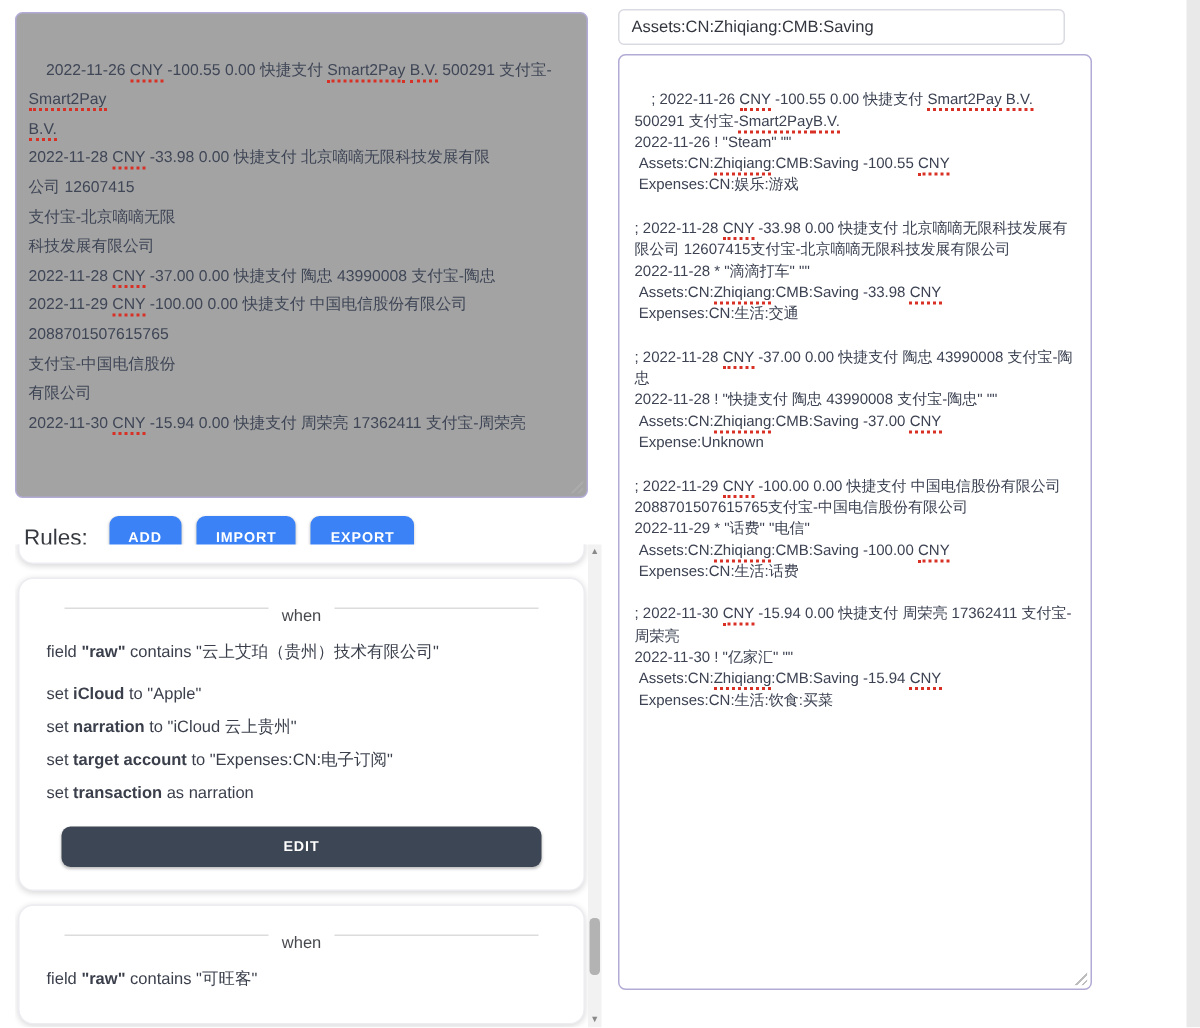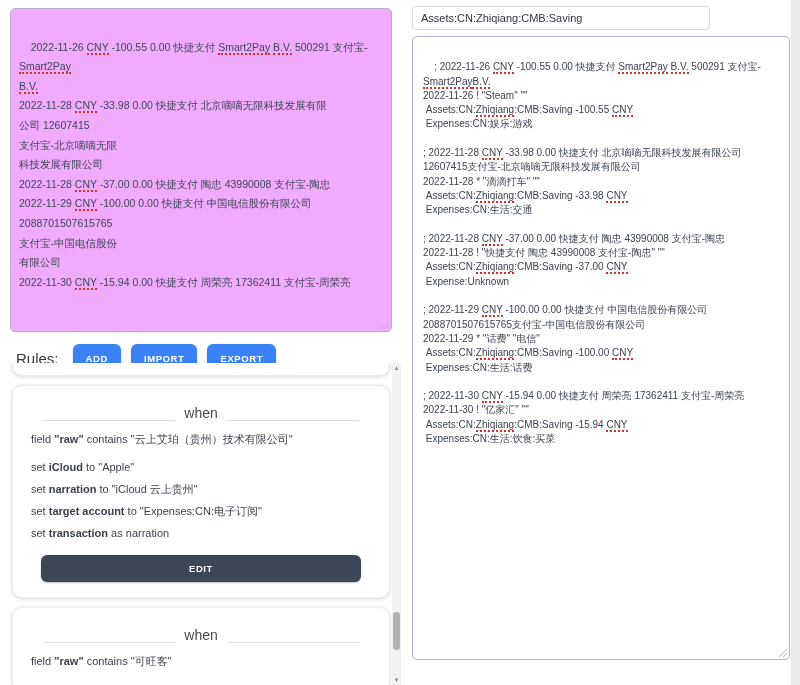--- a/index.html
+++ b/index.html
@@ -5,21 +5,21 @@
   * { box-sizing: border-box; margin: 0; padding: 0; }
   html,body { width: 800px; height: 685px; background: #ffffff; overflow: hidden;
     font-family: "Liberation Sans", "DejaVu Sans", sans-serif; }
   .page { position: relative; width: 800px; height: 685px; }
 
   
   .page-gutter { position: absolute; left: 791px; top: 0; width: 9px; height: 685px; background: #e9e9e9; }
 
   
   .raw-box { position: absolute; left: 10px; top: 8px; width: 382px; height: 324px;
-    border: 1px solid #b2abd6; border-radius: 5px; background: #f0abfc;
+    border: 1px solid #b2abd6; border-radius: 5px; background: #a3a3a3;
     padding: 9px 8px; font-size: 10.5px; line-height: 19.6px; color: #3f4656;
     white-space: pre-wrap; overflow-wrap: anywhere; overflow: hidden; }
   .sp { border-bottom: 2px dotted #d93025; }
 
   .resize-handle { position: absolute; right: 2px; bottom: 2px; width: 10px; height: 10px;
     background: repeating-linear-gradient(135deg, transparent 0 2px, #adadad 2px 3px);
     clip-path: polygon(100% 0, 100% 100%, 0 100%); opacity: .8; }
 
   
   .rules-row { position: absolute; left: 16px; top: 344px; height: 28px; display: flex; align-items: center; gap: 10px; }
@@ -27,21 +27,21 @@
   .btn { background: #3b82f6; color: #fff; border: none; border-radius: 6px;
     font-family: inherit; font-size: 9.5px; font-weight: bold; letter-spacing: .6px;
     padding: 9px 13px; cursor: pointer; box-shadow: 0 1px 2px rgba(0,0,0,.25); }
 
   
   .rules-viewport { position: absolute; left: 10px; top: 363px; width: 382px; height: 322px; overflow: hidden; }
   .card { background: #fff; border: 1px solid #ececf1; border-radius: 10px;
     box-shadow: 0 1px 4px rgba(0,0,0,.16); margin: 0 2px; }
   .card-stub { height: 34px; margin-top: -21px; }
   .rule-card { margin-top: 9px; padding: 17px 18px 9px 18px; }
-  .divider { display: flex; align-items: flex-end; margin: 2px 12px 10px 12px; color: #47494e; font-size: 14px; }
+  .divider { display: flex; align-items: flex-start; margin: 2px 12px 10px 12px; color: #47494e; font-size: 11px; }
   .divider::before, .divider::after { content: ""; flex: 1; border-top: 1px solid #dcdcdc; }
   .divider::before { margin-right: 9px; } .divider::after { margin-left: 9px; }
   .rule-line { font-size: 11px; color: #3a3f4b; line-height: 16px; margin: 0 0 6px 0; }
   .rule-line .b { font-weight: bold; }
   .cond-line { margin-bottom: 12px; }
   .card-btn-row { display: flex; padding: 8px 10px 6px 10px; flex-direction: column; }
   .card-btn { flex: 1; background: #3d4654; color: #fff; border: none; border-radius: 6px;
     font-family: inherit; font-size: 9.5px; font-weight: bold; letter-spacing: .6px;
     padding: 8px 0; cursor: pointer; box-shadow: 0 1px 2px rgba(0,0,0,.25); }
 
@@ -50,21 +50,21 @@
   .vscroll .arrow { position: absolute; left: 0; width: 9px; height: 10px; color: #8a8a8a;
     font-size: 6px; line-height: 10px; text-align: center; }
   .vscroll .arrow.up { top: 0; } .vscroll .arrow.down { bottom: 0; }
   .vscroll .thumb { position: absolute; left: 1px; top: 249px; width: 7px; height: 38px;
     background: #b3b3b3; border-radius: 3px; }
 
   
   .account-input { position: absolute; left: 412px; top: 6px; width: 298px; height: 24px;
     border: 1px solid #dadbe2; border-radius: 4px; background: #fff; color: #33363e;
     font-family: inherit; font-size: 11px; padding: 0 8px; }
-  .out-box { position: absolute; left: 412px; top: 36px; width: 378px; height: 624px;
+  .out-box { position: absolute; left: 412px; top: 36px; width: 316px; height: 624px;
     border: 1px solid #b2abd6; border-radius: 5px; background: #fff;
     padding: 9px 10px; font-size: 10px; line-height: 14.3px; color: #3c4252;
     white-space: pre-wrap; overflow-wrap: anywhere; overflow: hidden; }
 </style>
 </head>
 <body>
 
 <div class="page">
 
   <div class="raw-box">

